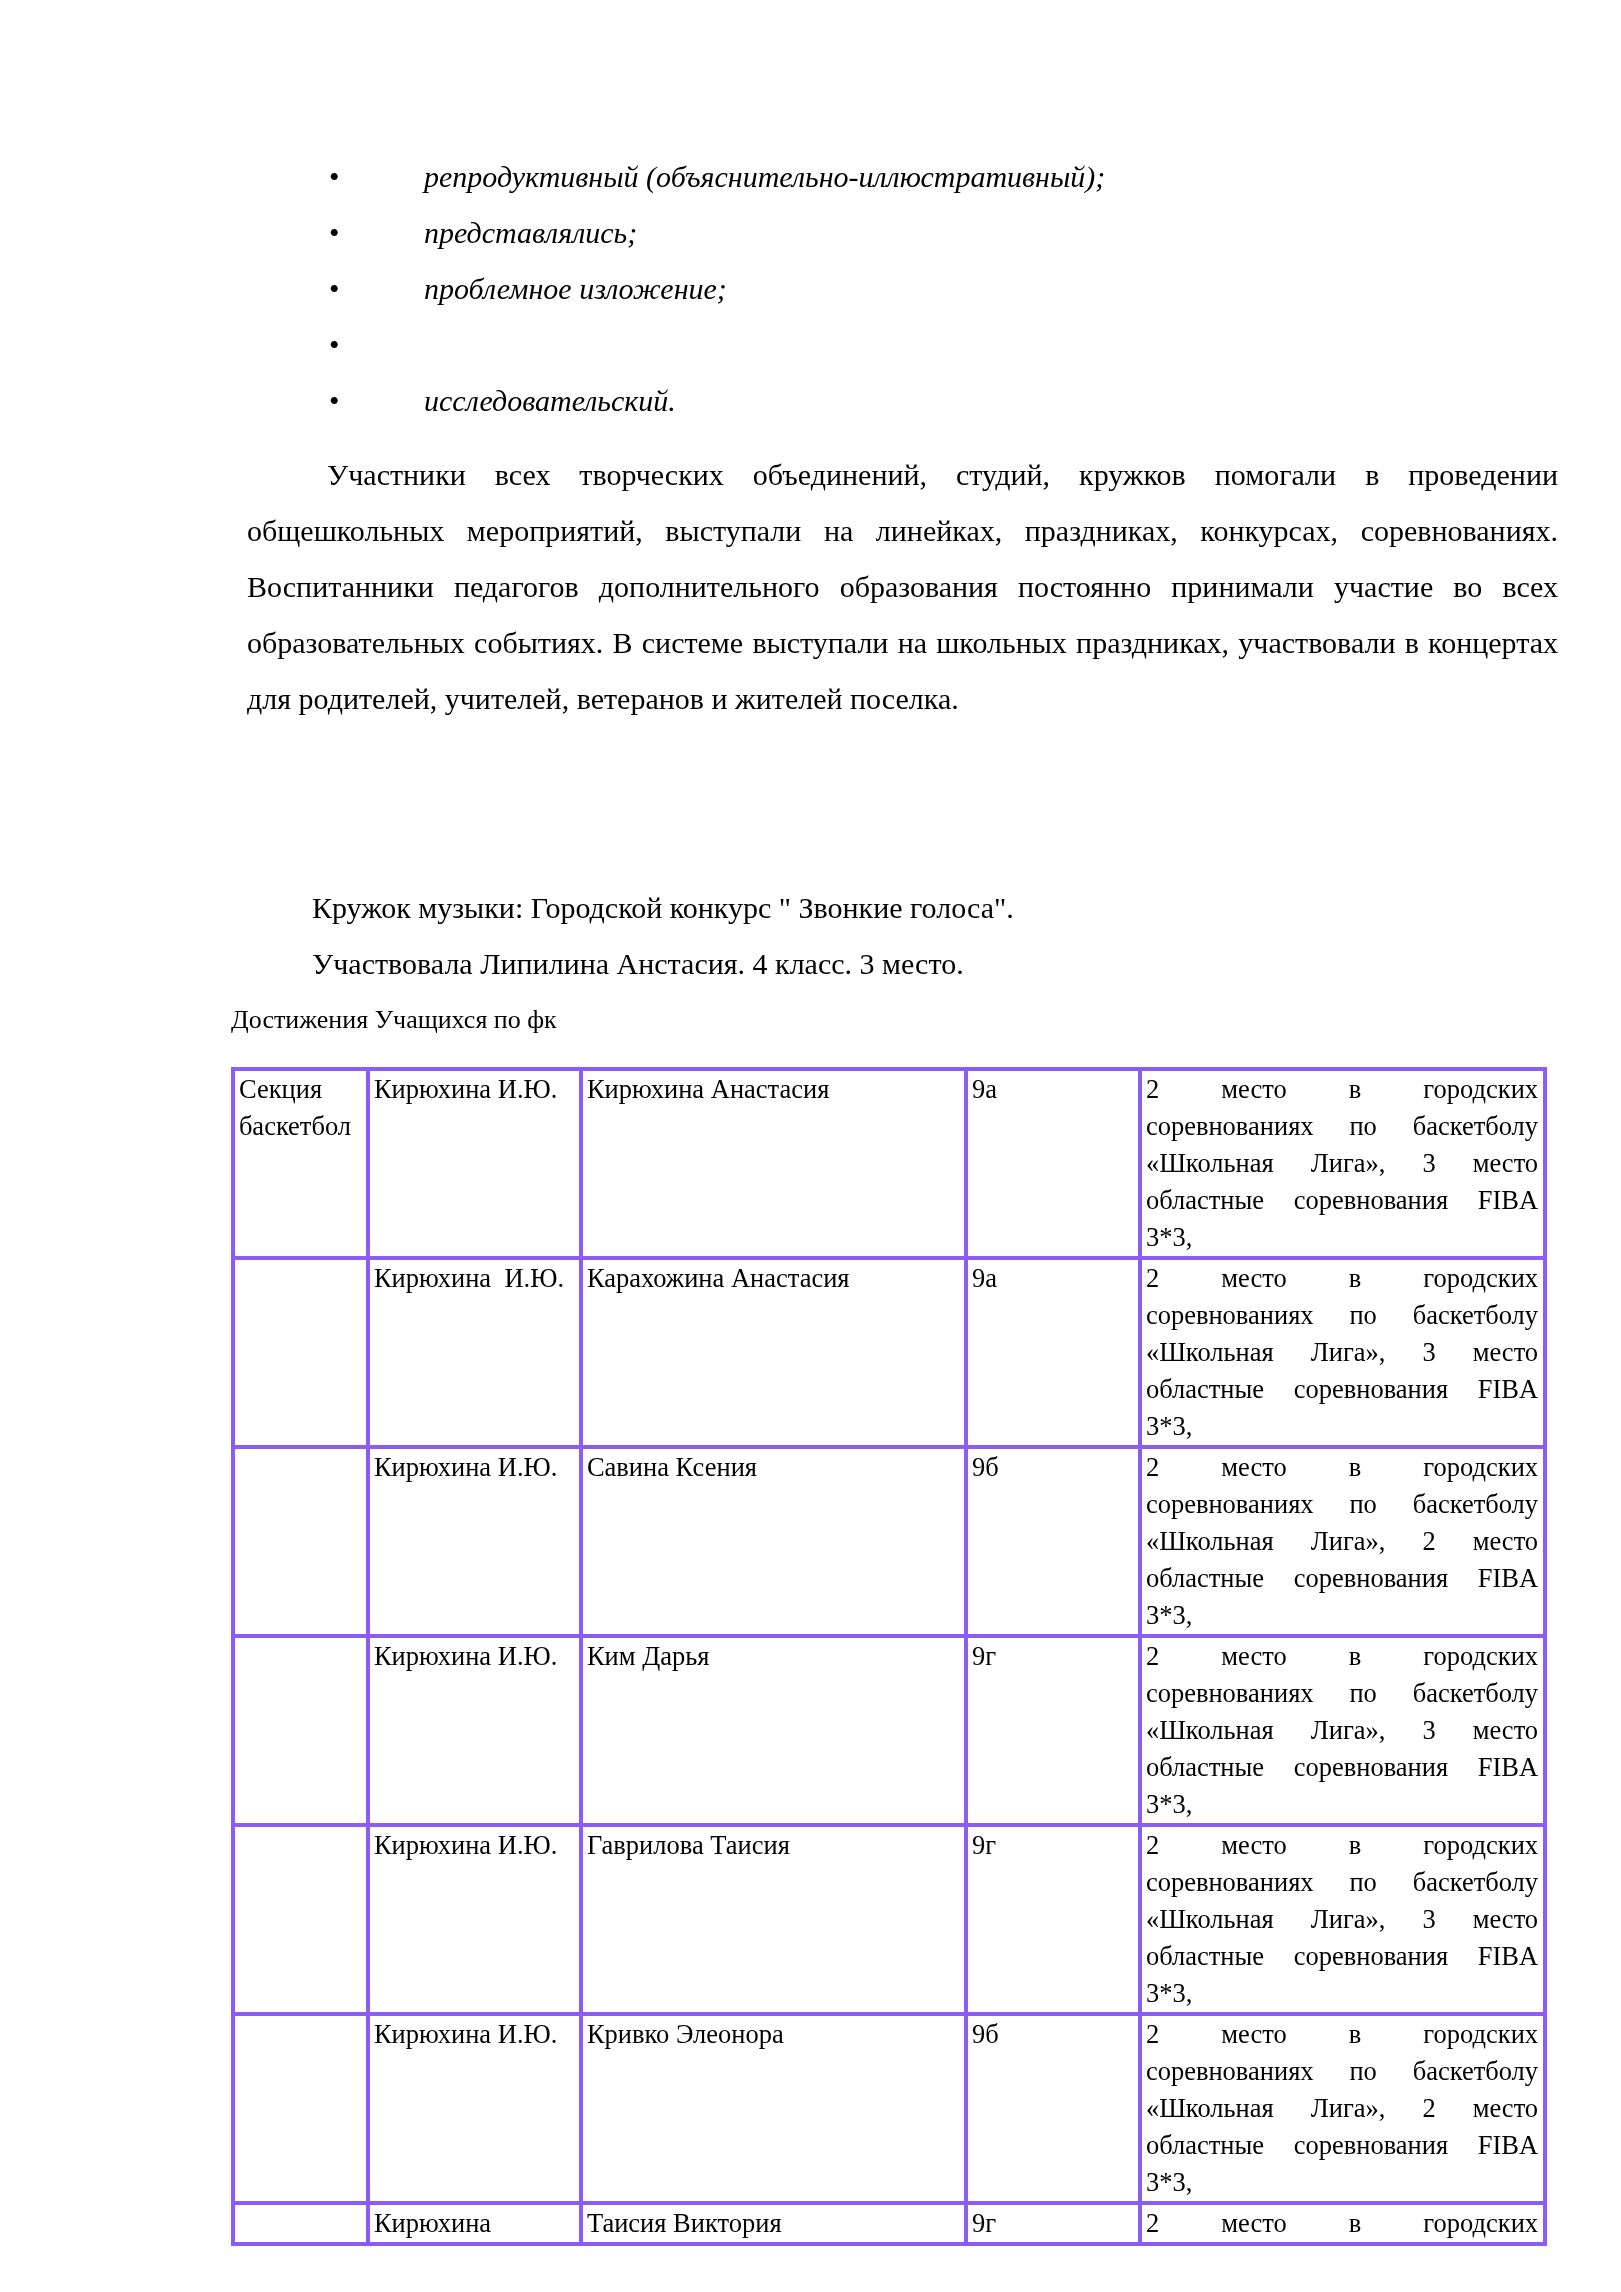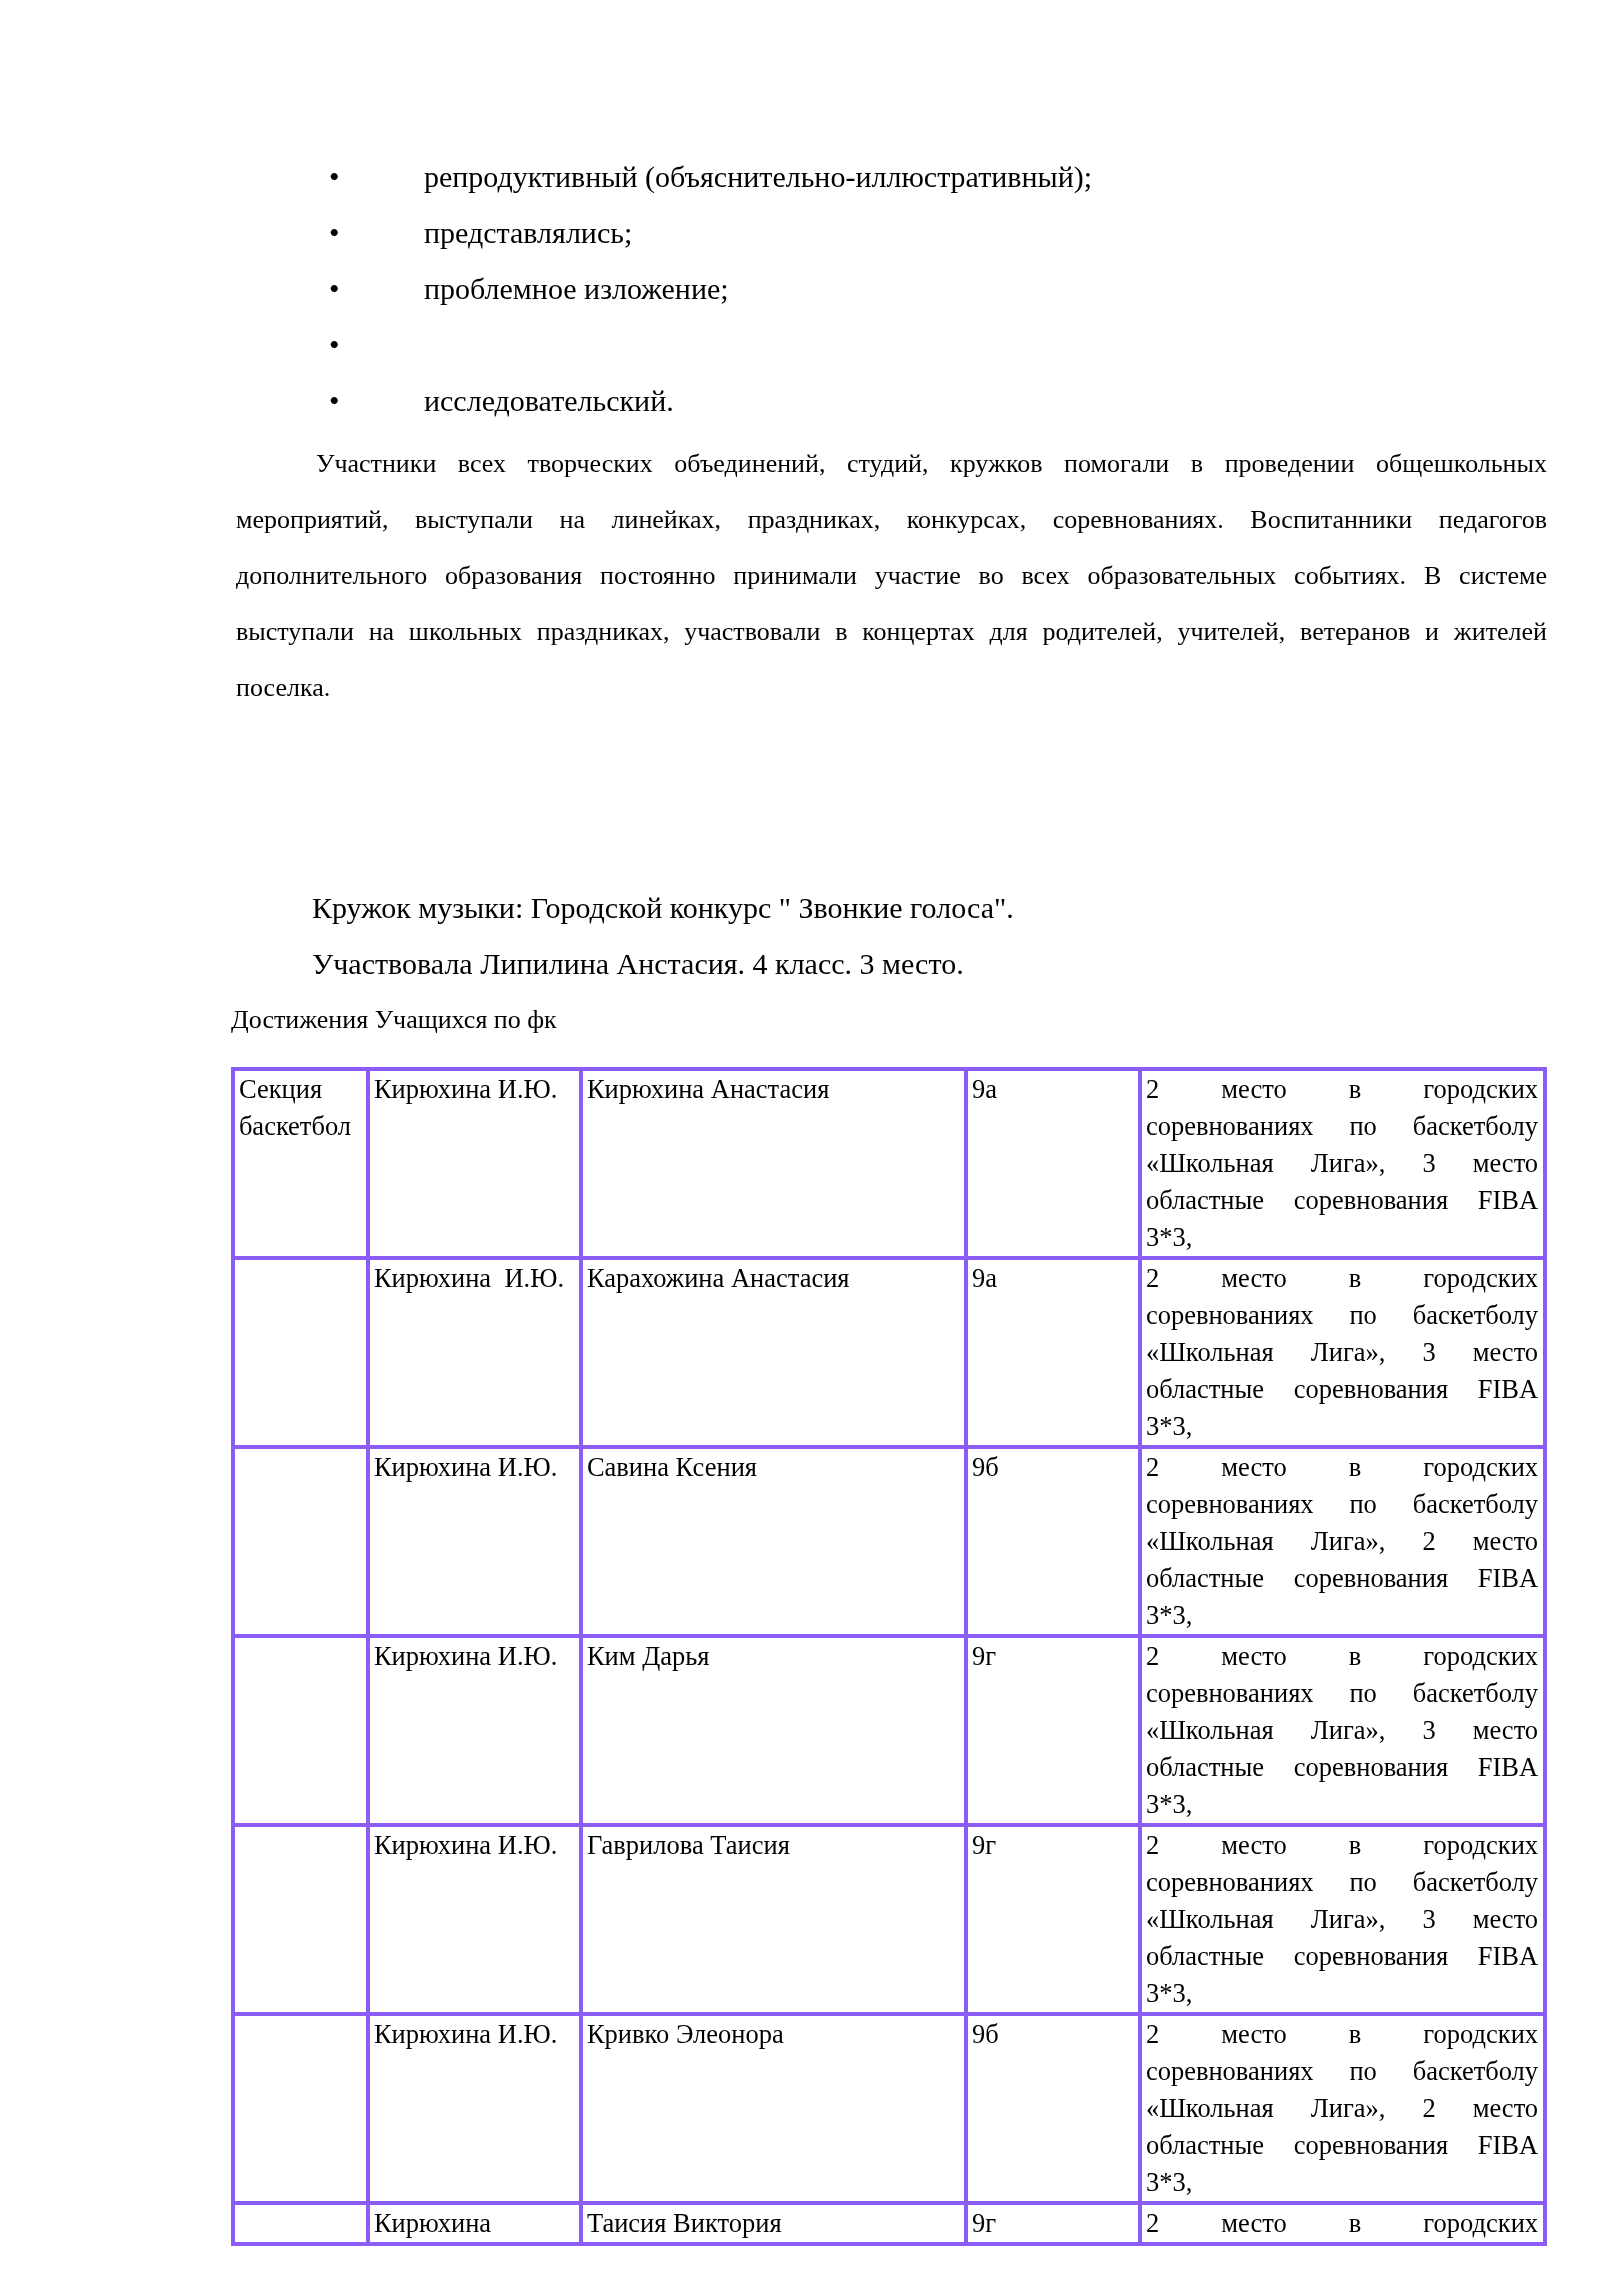--- a/index.html
+++ b/index.html
@@ -4,23 +4,23 @@
 <style>
   html, body { margin: 0; padding: 0; background: #ffffff; }
   body {
     width: 1621px; height: 2293px; position: relative; overflow: hidden;
     font-family: "Liberation Serif", "DejaVu Serif", serif; color: #000;
   }
   .page { position: absolute; left: 0; top: 0; width: 1621px; height: 2293px; }
   .bullets { position: absolute; left: 231px; top: 149px; width: 1313px; margin: 0; padding: 0; list-style: none; }
   .bullets li { position: relative; height: 56px; line-height: 56px; font-size: 30px; }
   .bullets .dot { position: absolute; left: 98px; top: 0; }
-  .bullets .txt { position: absolute; left: 193px; top: 0; white-space: nowrap; }
-  .para { position: absolute; left: 231px; width: 1311px; font-size: 26px; line-height: 56px;
-          text-align: justify; text-indent: 80px; margin: 5px; }
+  .bullets .txt { position: absolute; left: 193px; top: 0; white-space: nowrap; font-style: italic; }
+  .para { position: absolute; left: 231px; width: 1311px; font-size: 30px; line-height: 56px;
+          text-align: justify; text-indent: 80px; margin: 16px; }
   .p1 { top: 431px; }
   .p2 { top: 768px; }
   .line { position: absolute; left: 312px; font-size: 30px; line-height: 56px; white-space: nowrap; }
   .l1 { top: 880px; }
   .l2 { top: 936px; }
   .heading { position: absolute; left: 231px; top: 1002px; font-size: 26px; line-height: 35px; white-space: nowrap; }
   table.ach {
     position: absolute; left: 231px; top: 1067px; width: 1312px;
     border-collapse: collapse; table-layout: fixed; font-size: 26.5px; line-height: 37px;
   }

